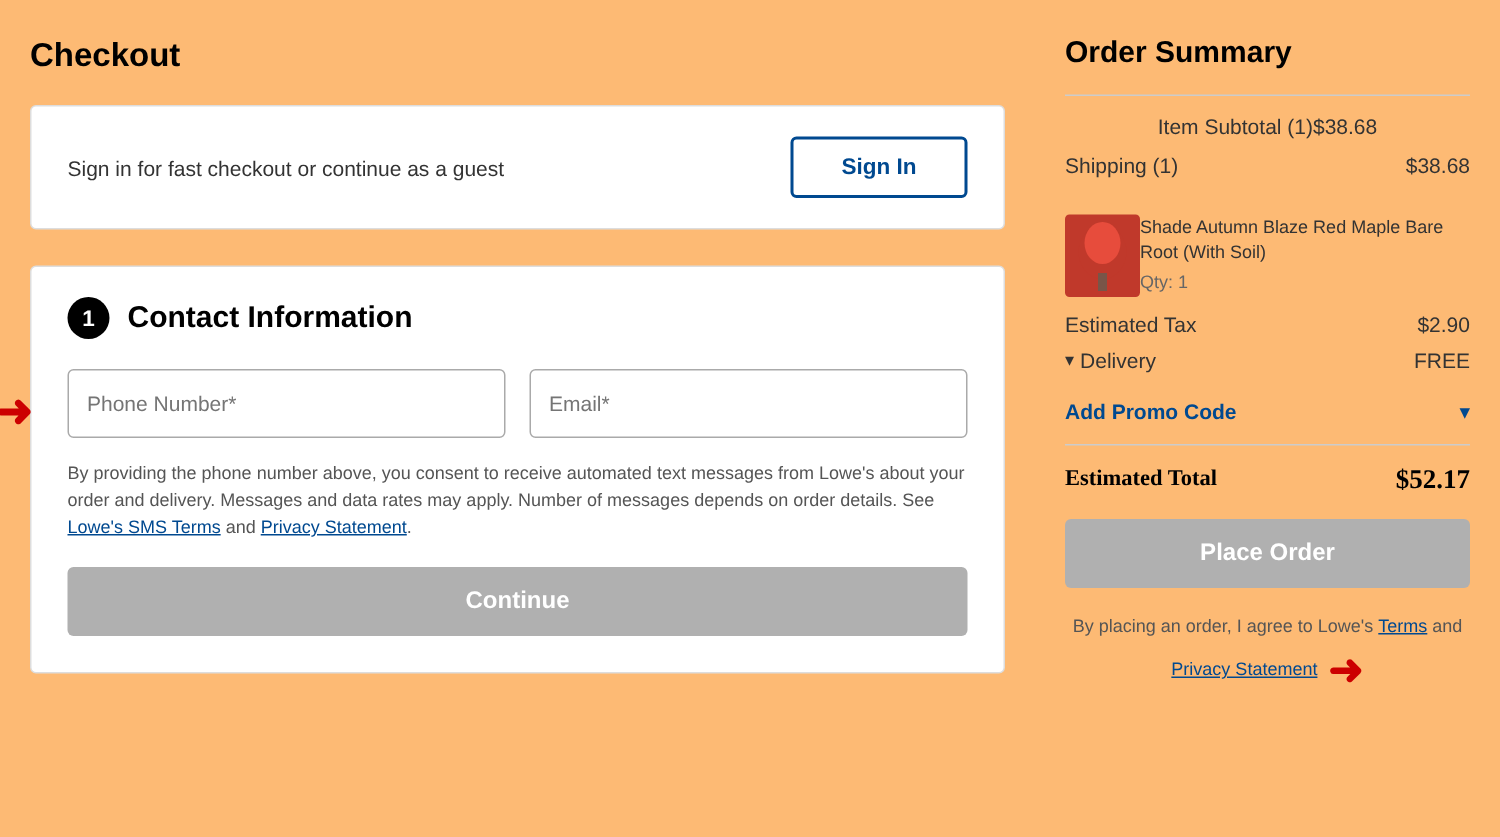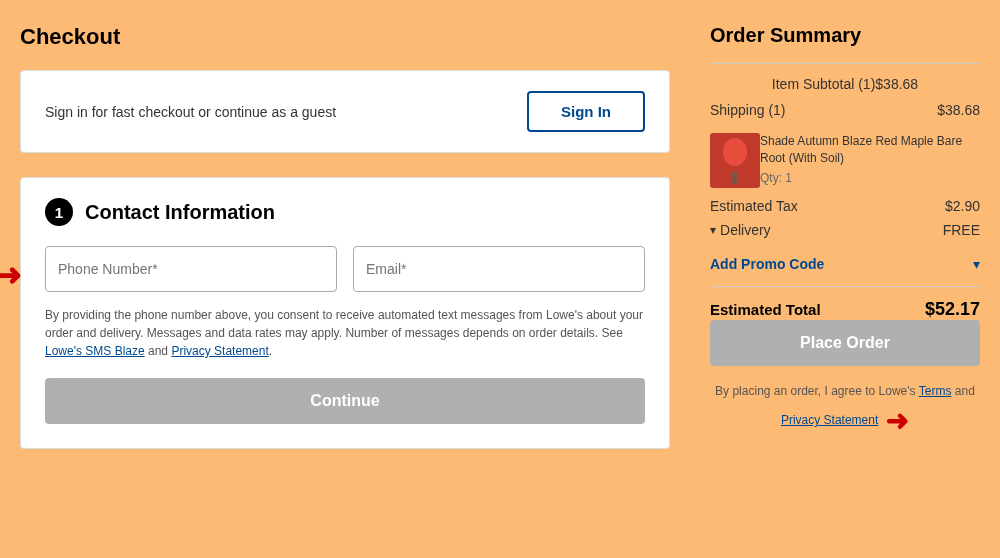--- a/index.html
+++ b/index.html
@@ -139,21 +139,21 @@
       align-items: flex-start;
       margin-bottom: 10px;
     }
     .summary-label { color: #333; font-size: 14px; }
     .summary-value { color: #333; font-size: 14px; font-weight: normal; }
     .shipping-section { margin-bottom: 10px; }
     .shipping-header {
       display: flex;
       justify-content: space-between;
       align-items: flex-start;
-      margin-bottom: 15px;
+      margin-bottom: 25px;
     }
     .shipping-label { font-size: 14px; color: #333; }
     .shipping-value { font-size: 14px; color: #333; }
     .shipping-item {
       display: flex;
       margin-bottom: 8px;
     }
     .product-img {
       width: 50px;
       height: 55px;
@@ -197,20 +197,22 @@
     .promo-label {
       color: #004990;
       font-weight: bold;
       font-size: 14px;
       cursor: pointer;
     }
     .promo-chevron { color: #004990; font-size: 14px; cursor: pointer; }
     .estimated-total-section {
       border-top: 1px solid #ccc;
       padding-top: 12px;
+      margin-bottom: 16px;
+      font-family: Liberation Serif, serif;
     }
     .estimated-total-row {
       display: flex;
       justify-content: space-between;
       align-items: flex-start;
     }
     .total-label { font-size: 15px; font-weight: bold; color: #000; line-height: 1.4; }
     .total-value { font-size: 18px; font-weight: bold; color: #000; }
     .place-order-btn {
       width: 100%;
@@ -277,21 +279,21 @@
 
       <div class="input-arrow-wrapper">
         <span class="left-red-arrow">➜</span>
         <div class="input-row">
           <input type="text" class="form-input" placeholder="Phone Number*" style="">
           <input type="text" class="form-input" placeholder="Email*" style="">
         </div>
       </div>
 
       <p class="consent-text">
-        <span>By providing the phone number above, you consent to receive automated text messages from Lowe's about your order and delivery. Messages and data rates may apply. Number of messages depends on order details. See </span><a href="#">Lowe's SMS Blaze</a><span> and </span><a href="#">Privacy Statement</a><span>.</span>
+        <span>By providing the phone number above, you consent to receive automated text messages from Lowe's about your order and delivery. Messages and data rates may apply. Number of messages depends on order details. See </span><a href="#">Lowe's SMS Terms</a><span> and </span><a href="#">Privacy Statement</a><span>.</span>
       </p>
 
       <button class="continue-btn">Continue</button>
     </div>
   </div>
 
   <div class="sidebar">
     <h2 class="order-summary-title">Order Summary</h2>
     <hr class="summary-divider">
 

